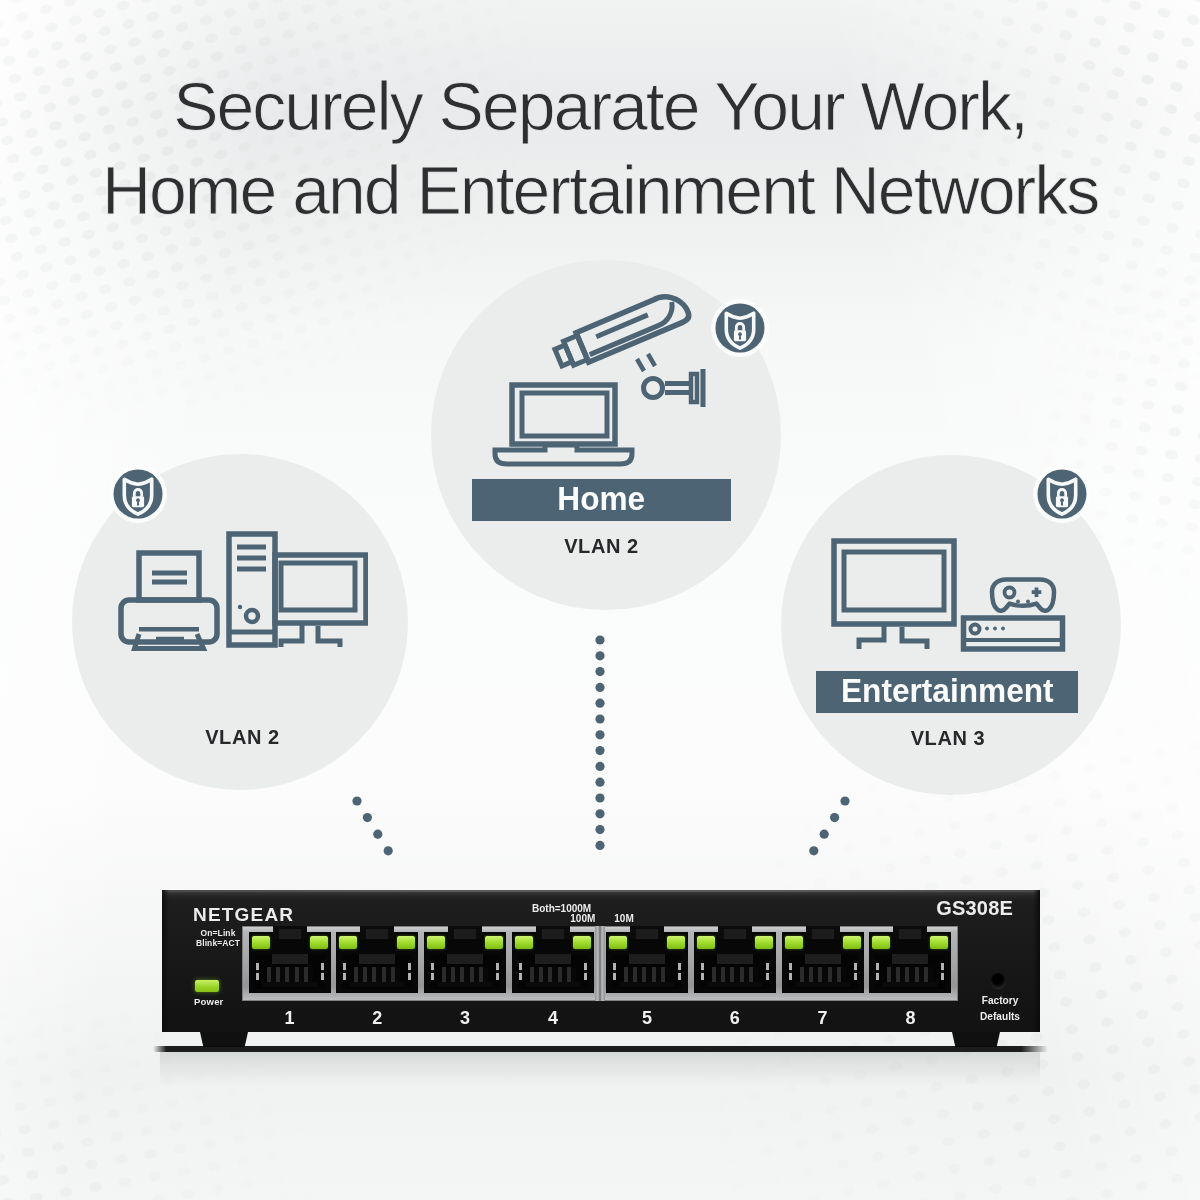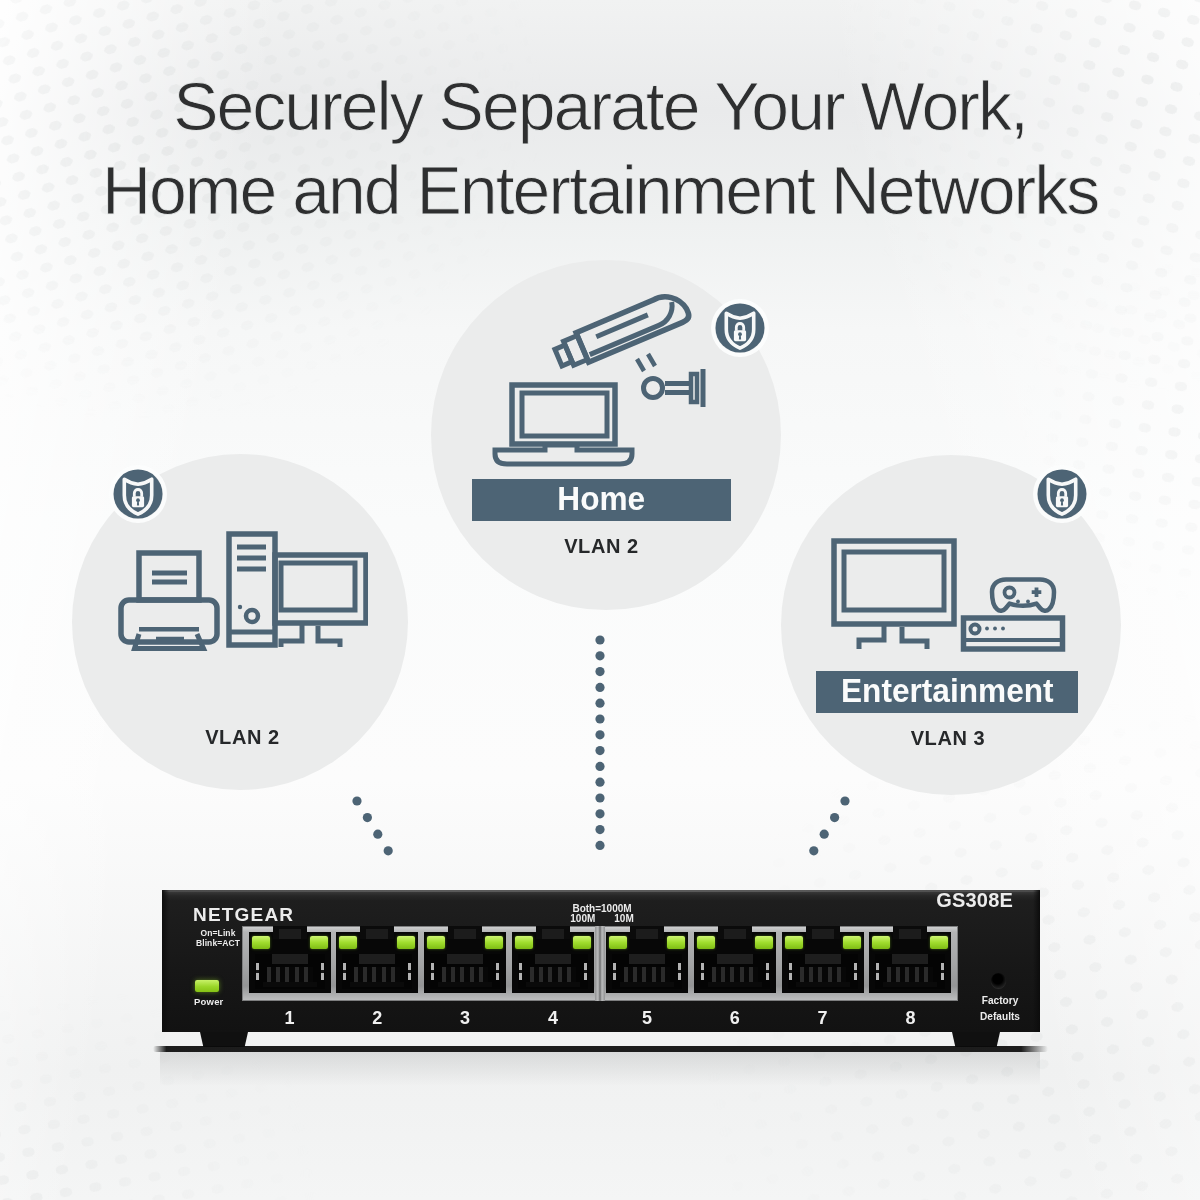--- a/index.html
+++ b/index.html
@@ -35,26 +35,26 @@
   .switch-body{position:absolute; left:162px; top:890px; width:878px; height:142px; border-radius:3px 3px 0 0;
     background:linear-gradient(180deg,#404040 0px,#262626 6px,#1e1e1e 11px,#171717 80px,#121212 142px);}
   .switch-body::before{content:""; position:absolute; left:0; top:0; width:100%; height:2px; border-radius:3px 3px 0 0;
     background:linear-gradient(90deg,#4a4a4a 0,#5a5a5a 30%,#5a5a5a 70%,#4a4a4a 100%);}
   .switch-body::after{content:""; position:absolute; right:0; top:0; width:7px; height:100%;
     background:linear-gradient(90deg, rgba(0,0,0,0) 0,#0c0c0c 100%);}
   .edge-l{position:absolute; left:0; top:0; width:7px; height:100%;
     background:linear-gradient(270deg, rgba(0,0,0,0) 0,#0e0e0e 100%);}
   .brand{position:absolute; left:31px; top:14.5px; color:#ececec; font-size:19px; line-height:19px; font-weight:700;
     letter-spacing:1.2px;}
-  .model{position:absolute; right:27px; top:0; color:#ececec; font-size:20px; line-height:20px; font-weight:700;
+  .model{position:absolute; right:27px; top:8px; color:#ececec; font-size:20px; line-height:20px; font-weight:700;
     letter-spacing:.2px;margin-left:44px;}
   .led-legend{position:absolute; left:33px; top:39px; width:46px; color:#ececec; font-size:8.5px; font-weight:700;
     line-height:9.5px; letter-spacing:.1px; text-align:center;}
   .speed-legend{position:absolute; left:370px; top:14px; width:140px; color:#ececec; font-size:10px;
-    font-weight:700; text-align:center; line-height:9.5px;}
+    font-weight:700; line-height:9.5px;}
   .speed-row{display:flex; justify-content:center; gap:19px;}
   .power-led{position:absolute; left:33px; top:90px; width:24px; height:12px; border-radius:2px;
     background:linear-gradient(180deg,#c8f168 0,#9ad629 55%,#85c115 100%); box-shadow:0 0 5px rgba(150,220,40,.5);}
   .power-label{position:absolute; left:32px; top:106px; color:#ececec; font-size:9.5px; font-weight:700; letter-spacing:.2px;}
   .recess{position:absolute; left:80px; top:36px; width:716px; height:75px;
     background:linear-gradient(180deg,#d2d3d4 0,#b4b5b6 8%,#a4a5a6 50%,#949596 80%,#bfc0c1 100%);
     box-shadow:inset 0 0 0 1px #7d7e7f;}
   .port{position:absolute; top:6px; width:82px; height:61px; background:#070707;}
   .port .tab{position:absolute; left:24px; top:-6px; width:34px; height:13px; background:#0b0b0b;}
   .port .tab::after{content:""; position:absolute; left:6px; top:3px; width:22px; height:10px; background:#1c1c1c;}

